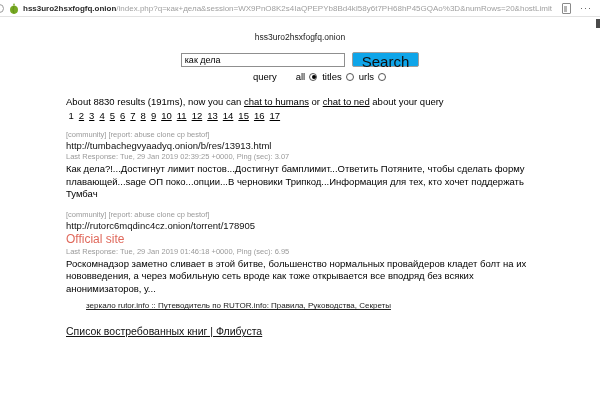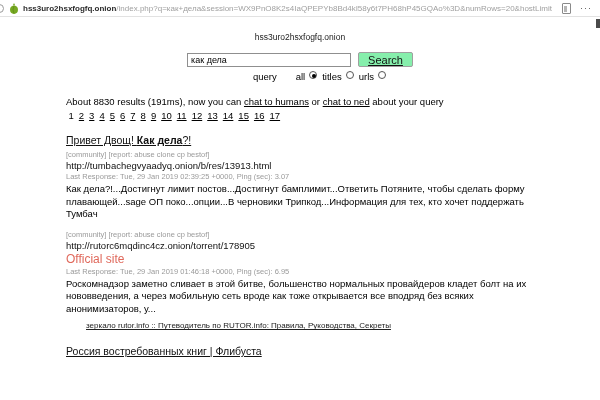--- a/index.html
+++ b/index.html
@@ -24,31 +24,31 @@
   
   .page { position:relative; }
   .site-header { text-align:center; padding-top:13px; }
   .site-title { font-size:13px; font-weight:bold; }
   .site-sub { font-size:8.5px; color:#222; margin-top:2px; }
 
   
   .search-row { display:flex; justify-content:center; align-items:center; margin-top:10px; gap:7px; }
   .search-input { width:164px; height:14px; border:1px solid #8f8f8f; font-size:9px;
                   padding:0 3px; font-family:"Liberation Sans", sans-serif; }
-  .search-btn { font-size:11px; height:15px; padding:0 9px; background:#86efac;
+  .search-btn { font-size:15px; height:15px; padding:0 9px; background:#0ea5e9;
                 border:1px solid #9f9f9f; border-radius:2px;
-                font-family:"Liberation Sans", sans-serif; color:#111;text-decoration:underline; }
+                font-family:"Liberation Sans", sans-serif; color:#111; }
   .radio-row { display:flex; justify-content:center; align-items:center; margin-top:4px;
                font-size:9.5px; gap:5px;margin-left:39px; }
   .radio-row .qlabel { margin-right:14px; }
   .radio { width:8px; height:8px; border:1px solid #555; border-radius:50%; display:inline-block;
            position:relative; margin-left:1px; }
   .radio.checked::after { content:""; position:absolute; left:1.5px; top:1.5px; width:4px; height:4px;
                           background:#000; border-radius:50%; }
-  .radio-opt { display:flex; align-items:flex-start; gap:3px; }
+  .radio-opt { display:flex; align-items:center; gap:3px; }
 
   
   .content { width:482px; margin:14px 0 0 66px; }
   .info-line { font-size:9.5px; }
   .info-line a { color:#000; text-decoration:underline; }
   .pagination { font-size:9.5px; margin-top:3px; padding-right:75px; }
   .pagination span, .pagination a { margin:0 2.5px; }
   .pagination a { color:#000; text-decoration:underline; cursor:pointer; }
 
   .result { margin-top:9px; }
@@ -106,42 +106,41 @@
       <span class="radio"></span>
     </span>
   </div>
 
   <div class="content">
     <div class="info-line"><span>About 8830 results (191ms), now you can </span><a>chat to humans</a><span> or </span><a>chat to ned</a><span> about your query</span></div>
 
     <div class="pagination"><span>1</span><a>2</a><a>3</a><a>4</a><a>5</a><a>6</a><a>7</a><a>8</a><a>9</a><a>10</a><a>11</a><a>12</a><a>13</a><a>14</a><a>15</a><a>16</a><a>17</a></div>
 
     <div class="result">
-      <a class="r-title"><span>Привет Двощ! </span><b>Как дела</b><span>?!</span></a>
       <div class="r-tags">[community] [report: abuse clone cp bestof]</div>
       <div class="r-url">http://tumbachegvyaadyq.onion/b/res/13913.html</div>
       <div class="r-official"></div>
       <div class="r-last">Last Response: Tue, 29 Jan 2019 02:39:25 +0000, Ping (sec): 3.07</div>
       <div class="r-snippet">Как дела?!...Достигнут лимит постов...Достигнут бамплимит...Ответить Потяните, чтобы сделать форму плавающей...sage ОП поко...опции...В черновики Трипкод...Информация для тех, кто хочет поддержать Тумбач</div>
       
     </div>
 
     <div class="result">
       <div class="r-tags">[community] [report: abuse clone cp bestof]</div>
       <div class="r-url">http://rutorc6mqdinc4cz.onion/torrent/178905</div>
       <div class="r-official">Official site</div>
       <div class="r-last">Last Response: Tue, 29 Jan 2019 01:46:18 +0000, Ping (sec): 6.95</div>
       <div class="r-snippet">Роскомнадзор заметно сливает в этой битве, большенство нормальных провайдеров кладет болт на их нововведения, а через мобильную сеть вроде как тоже открывается все вподряд без всяких анонимизаторов, у...</div>
       <div class="r-sublinks">
           <a>зеркало rutor.info :: Путеводитель по RUTOR.info: Правила, Руководства, Секреты</a>
         </div>
     </div>
 
     <div class="result">
-      <a class="r-title"><span>Россия востребованных книг | Флибуста</span><b></b><span></span></a>
+      <a class="r-title"><span>Список востребованных книг | Флибуста</span><b></b><span></span></a>
       
       
       
       
       
       
     </div>
   </div>
 </div>
 

